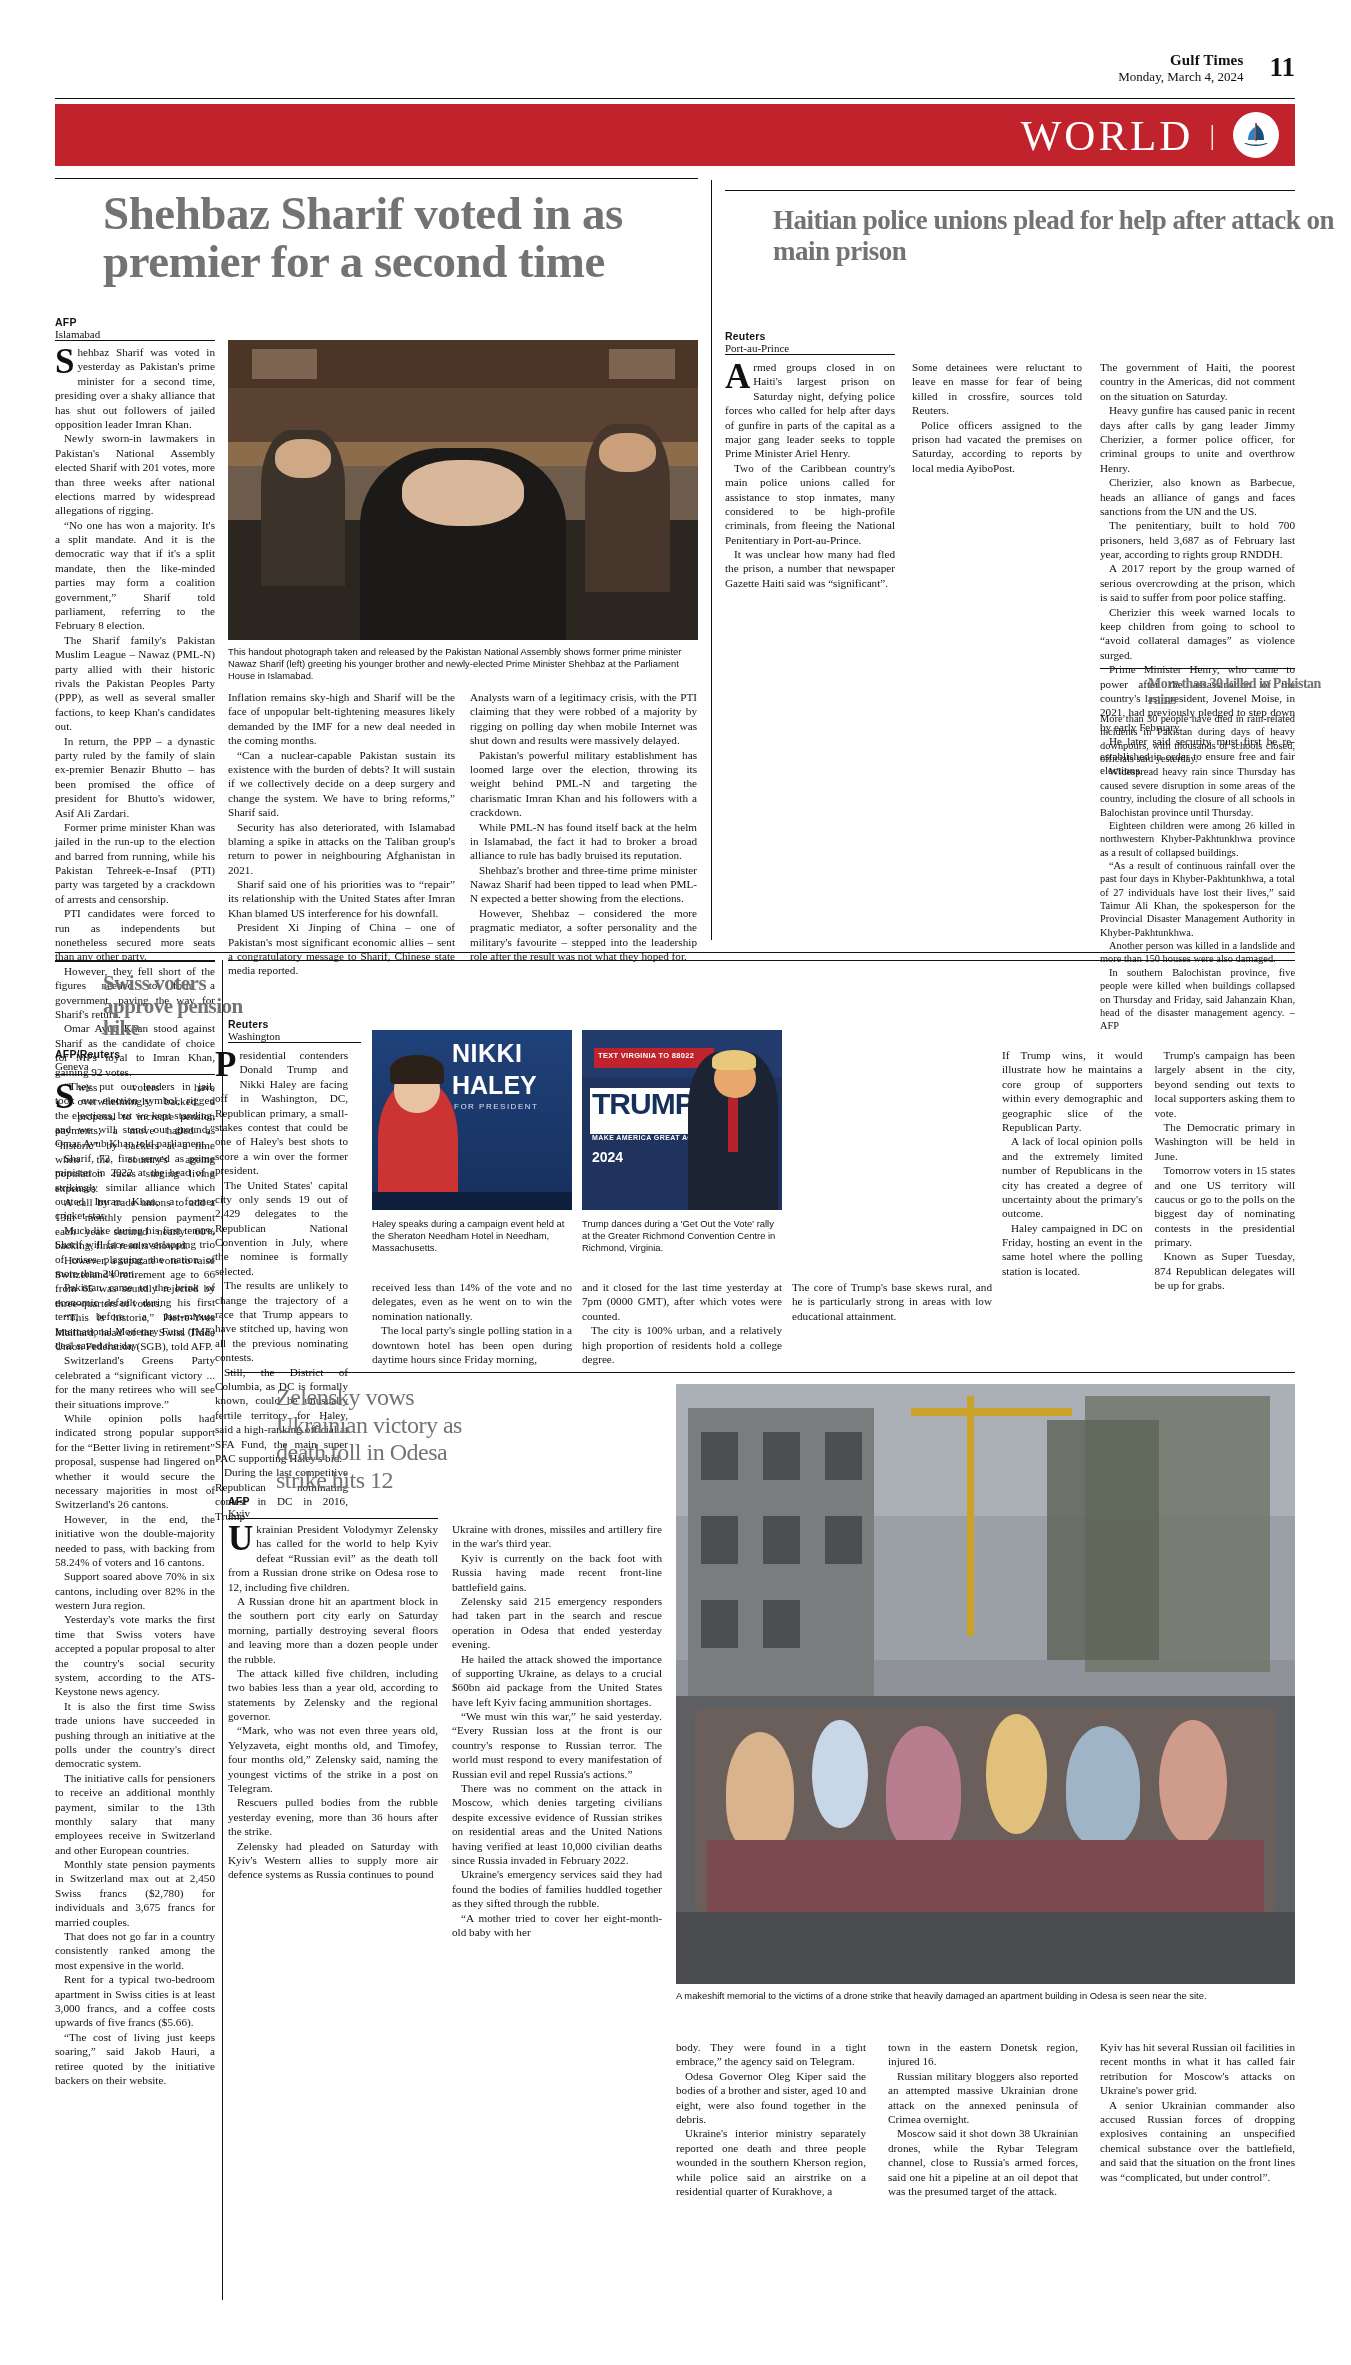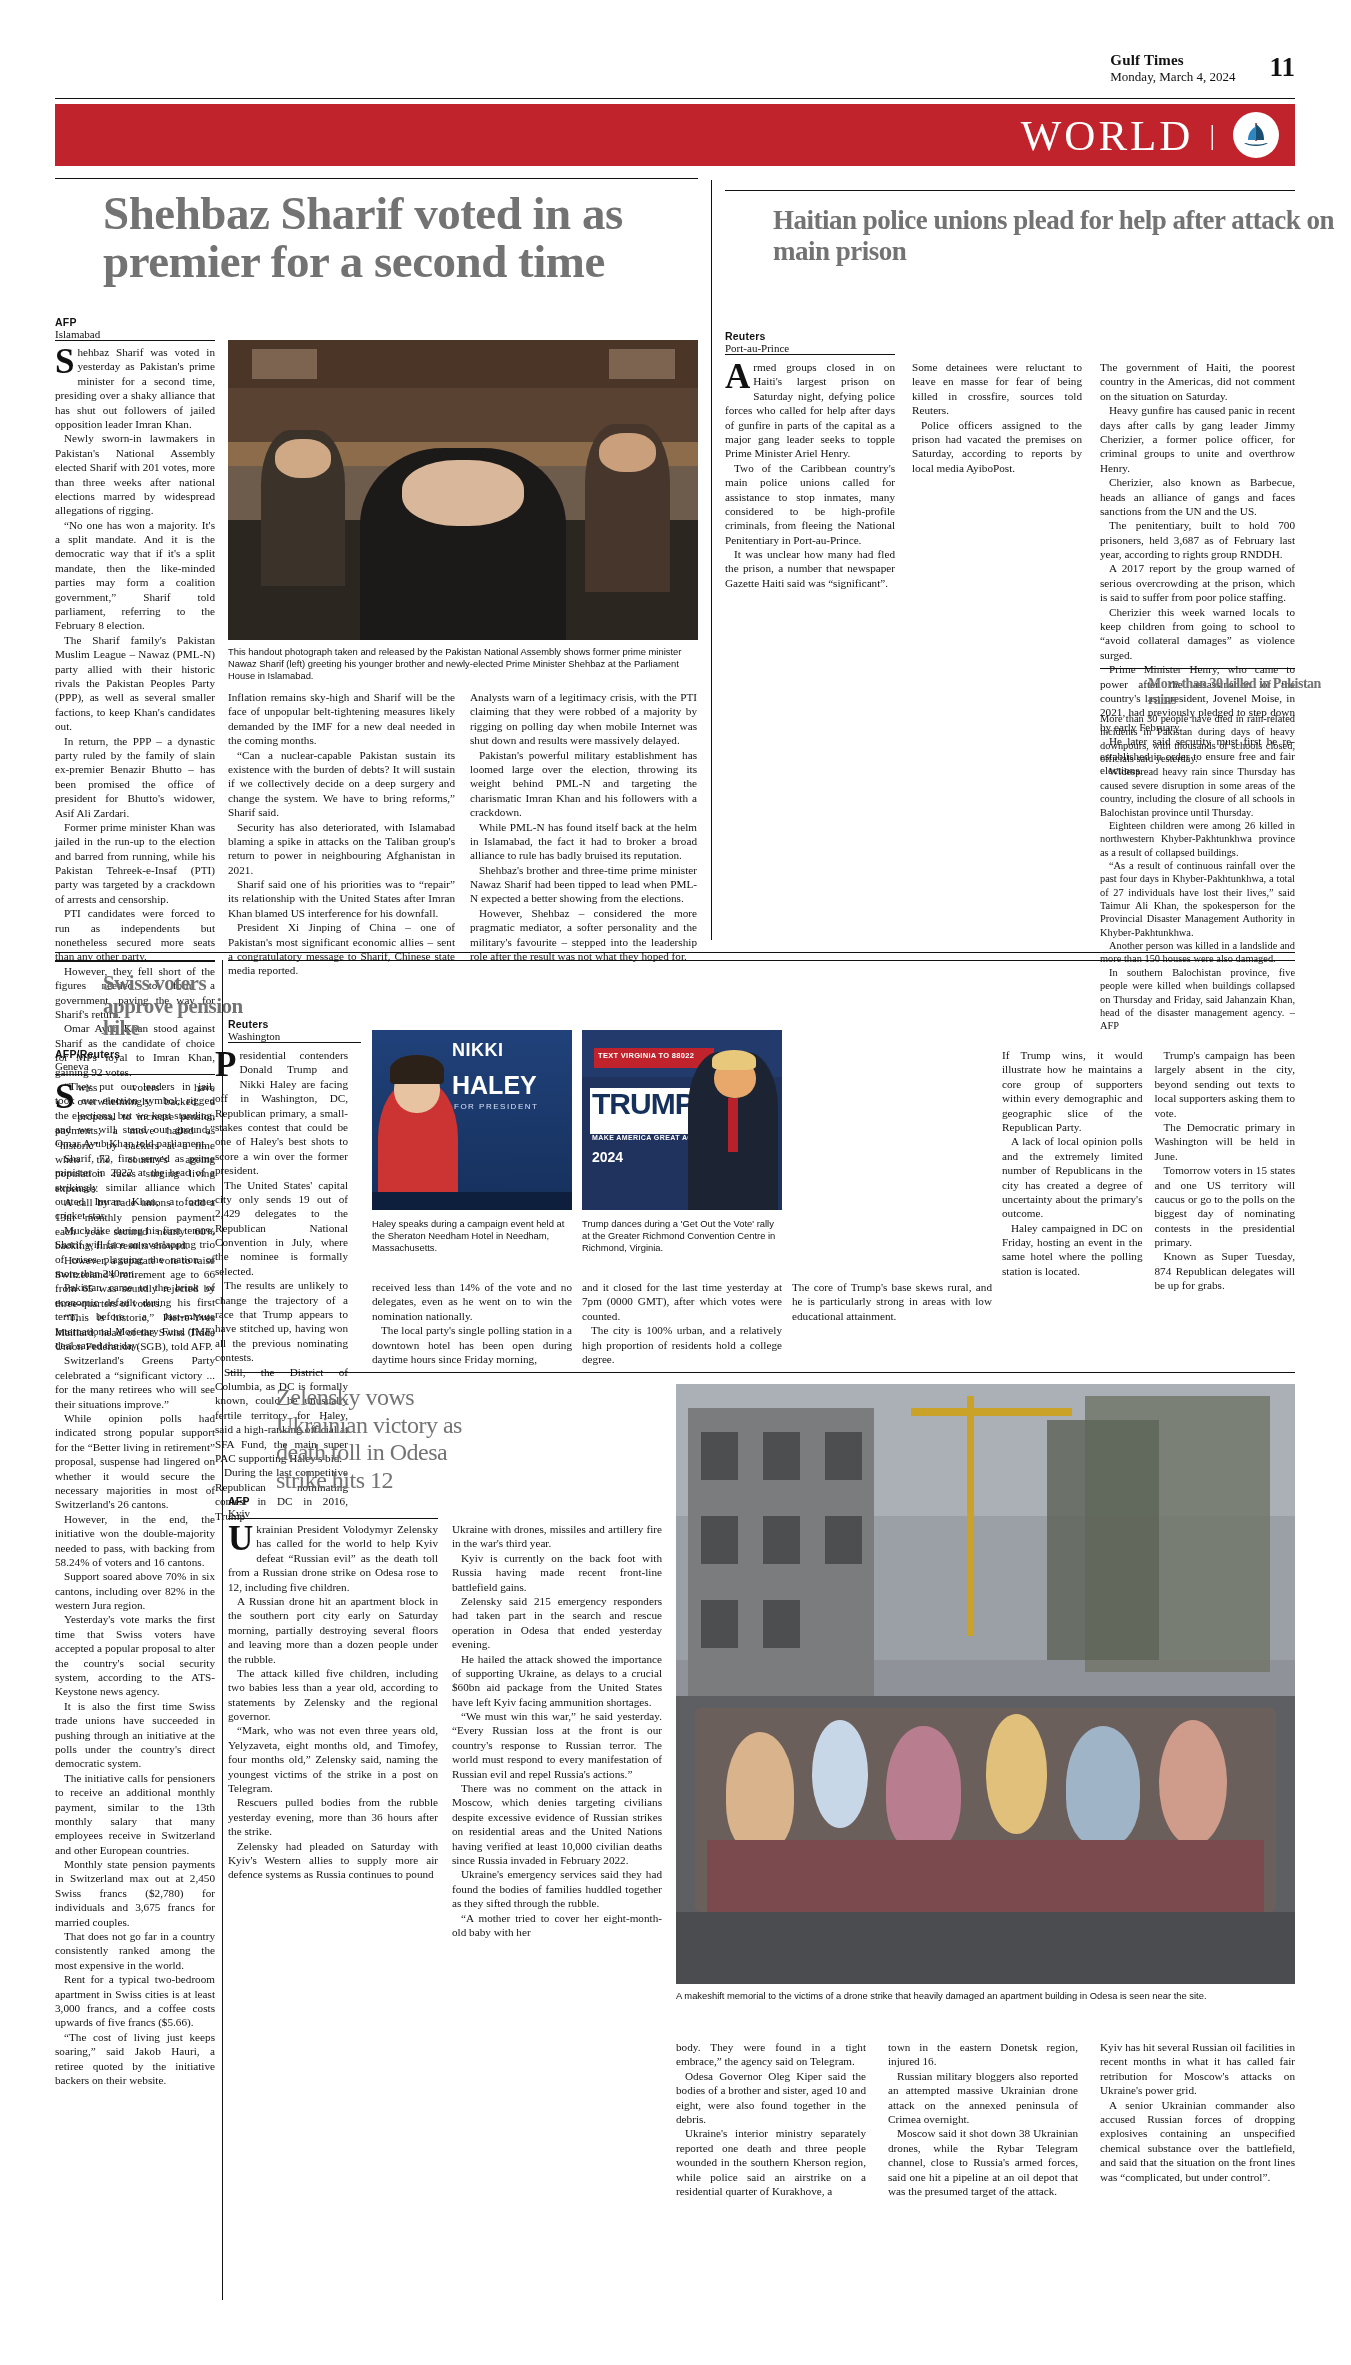--- a/index.html
+++ b/index.html
@@ -20,23 +20,23 @@
     padding: 0;
   }
 
   
   .masthead {
     position: absolute;
     left: 55px; top: 52px; width: 1240px; height: 44px;
     display: flex; align-items: flex-start; justify-content: flex-end;
   }
   .mast-center {
-    text-align: left;
+    text-align: right;
     font-family: "Liberation Sans", sans-serif;
-    margin-right: 34px;
+    margin-right: 26px;
   }
   .mast-title {
     font-family: "Liberation Serif", serif;
     font-weight: bold;
     font-size: 15px;
     letter-spacing: .2px;
     line-height: 1.15;
   }
   .mast-date {
     font-family: "Liberation Serif", serif;
@@ -352,21 +352,21 @@
     <p class="first dropcap">Presidential contenders Donald Trump and Nikki Haley are facing off in Washington, DC, Republican primary, a small-stakes contest that could be one of Haley's best shots to score a win over the former president.</p>
     <p>The United States' capital city only sends 19 out of 2,429 delegates to the Republican National Convention in July, where the nominee is formally selected.</p>
     <p>The results are unlikely to change the trajectory of a race that Trump appears to have stitched up, having won all the previous nominating contests.</p>
     <p>Still, the District of Columbia, as DC is formally known, could be unusually fertile territory for Haley, said a high-ranking official at SFA Fund, the main super PAC supporting Haley's bid.</p>
     <p>During the last competitive Republican nominating contest in DC in 2016, Trump</p>
   </div>
 
   <div class="photo" id="s5-p1">
     <div style="position:absolute;inset:0;background:#1b3a6b;"></div>
     <div style="position:absolute;left:0;top:0;width:100%;height:100%;background:linear-gradient(180deg,#20417a 0%,#16305c 100%);"></div>
-    <div style="position:absolute;left:40%;top:6%;width:58%;height:34%;color:#fff;font-family:'Liberation Sans',sans-serif;font-weight:bold;font-size:18px;line-height:1.0;letter-spacing:.5px;">NIKKI</div>
+    <div style="position:absolute;left:40%;top:6%;width:58%;height:34%;color:#fff;font-family:'Liberation Sans',sans-serif;font-weight:bold;font-size:25px;line-height:1.0;letter-spacing:.5px;">NIKKI</div>
     <div style="position:absolute;left:40%;top:24%;width:58%;color:#fff;font-family:'Liberation Sans',sans-serif;font-weight:bold;font-size:25px;line-height:1.0;">HALEY</div>
     <div style="position:absolute;left:41%;top:40%;width:58%;color:#d7e2f5;font-family:'Liberation Sans',sans-serif;font-size:8px;letter-spacing:1.5px;">FOR PRESIDENT</div>
     <div style="position:absolute;left:3%;bottom:0;width:40%;height:72%;background:#c33;border-radius:45% 45% 0 0;"></div>
     <div style="position:absolute;left:11%;top:20%;width:23%;height:26%;background:#e7c3a1;border-radius:48%;"></div>
     <div style="position:absolute;left:9%;top:14%;width:27%;height:16%;background:#2b2118;border-radius:50% 50% 10% 10%;"></div>
     <div style="position:absolute;left:0;bottom:0;width:100%;height:10%;background:#0d1f3c;"></div>
   </div>
   <div class="caption" id="s5-cap1">Haley speaks during a campaign event held at the Sheraton Needham Hotel in Needham, Massachusetts.</div>
 
   <div class="photo" id="s5-p2">

